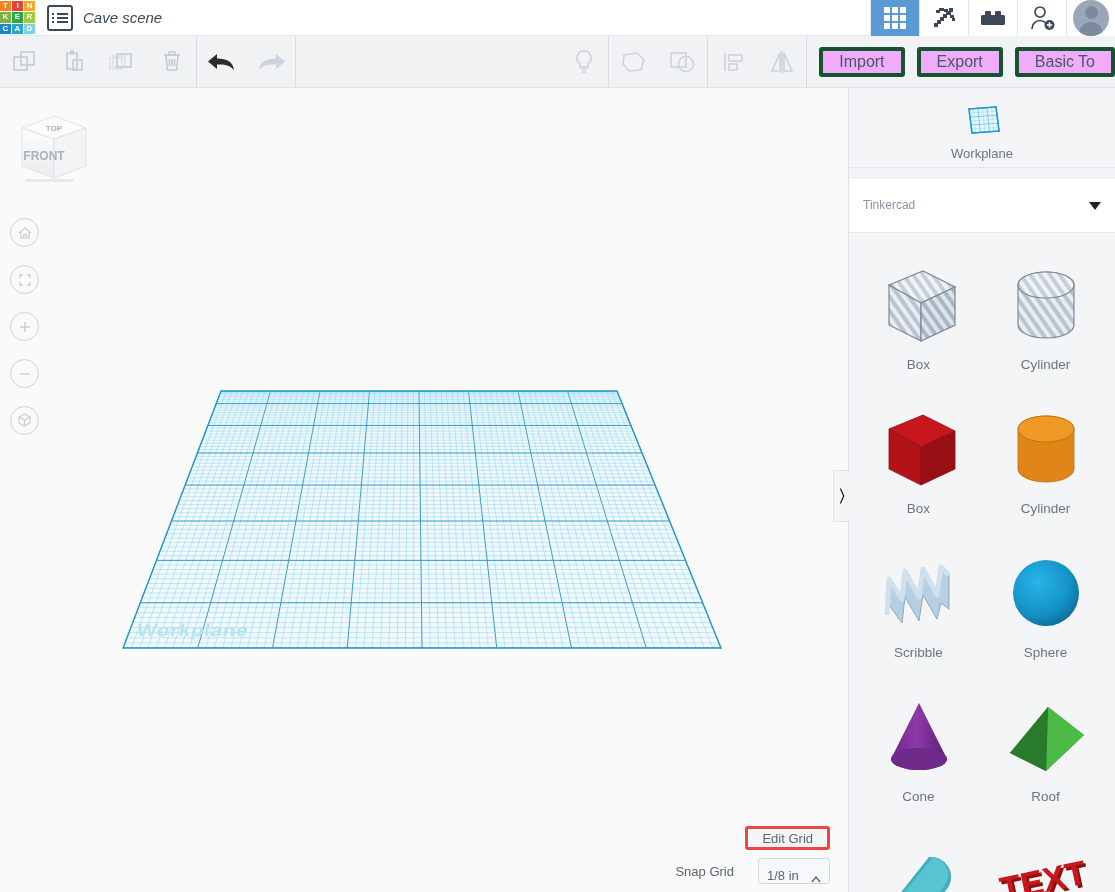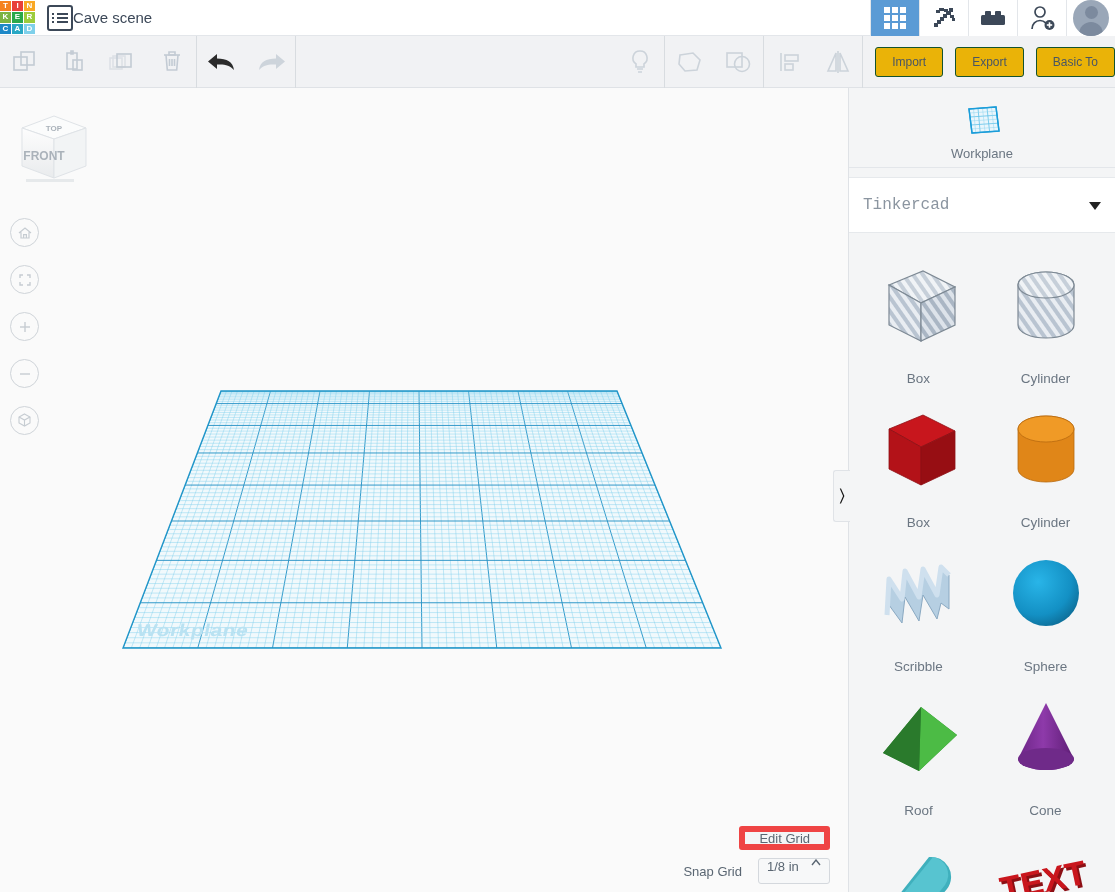--- a/index.html
+++ b/index.html
@@ -22,21 +22,21 @@
   .logo span { display: flex; align-items: center; justify-content: center;
                color: #fff; font-size: 8px; font-weight: bold;
                font-family: "Liberation Sans", sans-serif; line-height: 1; }
   .doc-icon { width: 26px; height: 26px; margin-left: 12px;
               border: 2px solid #3c4858; border-radius: 3px;
               display: flex; flex-direction: column; justify-content: center;
               gap: 2px; padding: 0 3px; }
   .doc-row { display: flex; align-items: center; gap: 3px; }
   .doc-row .bar { height: 2px; background: #3c4858; flex: 1; }
   .doc-row .dot { width: 2px; height: 2px; background: #3c4858; }
-  .proj-title { margin-left: 0; font-size: 15px; color: #3c4858; }
+  .proj-title { margin-left: 10px; font-size: 15px; color: #3c4858; font-style: italic; }
 
   .topbar-right { position: absolute; right: 0; top: 0; height: 36px; display: flex; }
   .tb-btn { width: 49px; height: 36px; display: flex; align-items: center;
             justify-content: center; border-left: 1px solid #e3e6ea; cursor: pointer;
             background: #fff; }
   .tb-btn.active { background: #5b9bd5; }
   .grid9 { display: grid; grid-template-columns: repeat(3,6px);
            grid-template-rows: repeat(3,6px); gap: 2px; }
   .grid9 i { background: #fff; display: block; }
   .avatar-btn { width: 49px; height: 36px; border-left: 1px solid #e3e6ea;
@@ -54,22 +54,22 @@
     background: #f1f2f4; border-bottom: 1px solid #dfe2e6;
     display: flex; align-items: center;
   }
   .tgroup { display: flex; height: 52px; align-items: center; }
   .tgroup.sep { border-right: 1px solid #d8dce0; }
   .titem { width: 49px; height: 52px; display: flex; align-items: center;
            justify-content: center; cursor: pointer; }
   .spacer-flex { flex: 1; }
   .btn {
     height: 30px; padding: 0 16px; margin-left: 12px;
-    background: #eab308; border: 1px solid #14532d; border-radius: 3px;
-    color: #4a5664; font-size: 12px; cursor: pointer;
+    background: #f0abfc; border: 4px solid #14532d; border-radius: 3px;
+    color: #4a5664; font-size: 16px; cursor: pointer;
     display: flex; align-items: center; justify-content: center;
   }
 
   
   .canvas {
     position: absolute; top: 88px; left: 0; width: 848px; height: 804px;
     background: #fafafa; overflow: hidden;
   }
   .viewcube { position: absolute; left: 14px; top: 18px; width: 80px; height: 80px; }
   .nav-col { position: absolute; left: 10px; top: 130px;
@@ -79,58 +79,58 @@
              justify-content: center; cursor: pointer; }
 
   .plane-wrap { position: absolute; left: 0; top: 0; width: 848px; height: 804px; }
   .wp-label { position: absolute; left: 137px; top: 530px;
               font-size: 21px; font-weight: bold; color: #b9e2f2;
               letter-spacing: 0.5px; transform: skewX(-11deg) scaleY(0.82); }
 
   .bottom-ctrls { position: absolute; right: 18px; bottom: 8px;
                   display: flex; flex-direction: column; align-items: flex-end; gap: 8px; }
   .edit-grid-btn { height: 24px; padding: 0 14px; background: #f4f5f6;
-                   border: 6px solid #ef4444; border-radius: 3px;
+                   border: 3px solid #ef4444; border-radius: 3px;
                    font-size: 13px; color: #5a6672; display:flex; align-items:center;
                    cursor:pointer; }
-  .snap-row { display: flex; align-items: center; gap: 16px; }
+  .snap-row { display: flex; align-items: center; gap: 24px; }
   .snap-label { font-size: 13px; color: #5a6672; }
   .snap-select { height: 26px; min-width: 72px; padding: 0 8px;
                  background: #f7f8f9; border: 1px solid #d4d8dd; border-radius: 3px;
                  font-size: 13px; color: #5a6672;
-                 display: flex; align-items: flex-start; justify-content: space-between;
+                 display: flex; align-items: flex-end; justify-content: space-between;
                  gap: 10px; cursor: pointer; }
 
   
   .panel { position: absolute; top: 88px; right: 0; width: 267px; height: 804px;
            background: #f4f5f6; border-left: 1px solid #dfe2e6; }
   .panel-top { height: 80px; background: #f4f5f6; border-bottom: 1px solid #e3e6ea;
                display: flex; }
   .ptool { flex: 1; display: flex; flex-direction: column; align-items: center;
            justify-content: center; gap: 6px; cursor: pointer; padding-top: 6px; }
   .ptool-label { font-size: 13px; color: #6b7682; }
 
   .dropdown { margin: 9px 0 0 0; height: 56px; background: #fff;
               border-top: 1px solid #e6e9ec; border-bottom: 1px solid #e6e9ec;
               display: flex; flex-direction: column; justify-content: center;
               padding: 0 14px; position: relative; cursor: pointer; }
-  .dd-sub { font-size: 16px; color: #8b95a0; line-height: 14px; font-family: Liberation Mono, monospace; }
+  .dd-sub { font-size: 12px; color: #8b95a0; line-height: 14px; }
   .dd-main { font-size: 16px; color: #3c4858; line-height: 20px; }
   .dd-caret { position: absolute; right: 14px; top: 24px;
               width: 0; height: 0; border-left: 6px solid transparent;
               border-right: 6px solid transparent; border-top: 8px solid #222; }
 
   .shapes { padding: 14px 6px 0 6px; display: grid;
             grid-template-columns: 1fr 1fr; row-gap: 4px; }
   .shape-cell { height: 140px; display: flex; flex-direction: column;
                 align-items: center; justify-content: flex-start; cursor: pointer;
                 padding-top: 8px; }
   .shape-art { height: 100px; width: 110px; display: flex; align-items: center;
                justify-content: center; }
-  .shape-name { font-size: 13.5px; color: #6b7682; margin-top: 16px; }
+  .shape-name { font-size: 13.5px; color: #6b7682; margin-top: 2px; }
 
   .collapse-tab { position: absolute; left: -16px; top: 382px; width: 17px;
                   height: 52px; background: #f4f5f6;
                   border: 1px solid #e0e3e7; border-right: none;
                   border-radius: 3px 0 0 3px; display: flex;
                   align-items: center; justify-content: center; cursor: pointer;
                   font-size: 17px; color: #111; }
   svg { display: block; }
 </style>
 </head>
@@ -691,46 +691,46 @@
                 </radialGradient>
               </defs>
         <circle cx="50" cy="48" r="33" fill="url(#sg)"></circle>
       </svg>
           </div>
           <div class="shape-name">Sphere</div>
         </div>
         <div class="shape-cell">
           <div class="shape-art">
             <svg width="100" height="96" viewBox="0 0 100 96">
-        <polygon points="14,64 52,18 88,46 50,82" fill="#2b8a2f"></polygon>
-        <polygon points="52,18 88,46 50,82" fill="#4cbb45"></polygon>
-        <polygon points="14,64 52,18 50,82" fill="#2a7a2c"></polygon>
-      </svg>
-          </div>
-          <div class="shape-name">Roof</div>
-        </div>
-        <div class="shape-cell">
-          <div class="shape-art">
-            <svg width="100" height="96" viewBox="0 0 100 96">
         <defs>
                 <linearGradient id="cg" x1="0" y1="0" x2="1" y2="0">
           <stop offset="0%" stop-color="#6b2585"></stop>
                   <stop offset="45%" stop-color="#8e3aaa"></stop>
           <stop offset="100%" stop-color="#5d1d74"></stop>
                 </linearGradient>
               </defs>
         <path d="M50 14 L78 70 A28 11 0 0 1 22 70 Z" fill="url(#cg)"></path>
         <ellipse cx="50" cy="70" rx="28" ry="11" fill="#6f2a89"></ellipse>
       </svg>
           </div>
           <div class="shape-name">Cone</div>
         </div>
         <div class="shape-cell">
           <div class="shape-art">
             <svg width="100" height="96" viewBox="0 0 100 96">
+        <polygon points="14,64 52,18 88,46 50,82" fill="#2b8a2f"></polygon>
+        <polygon points="52,18 88,46 50,82" fill="#4cbb45"></polygon>
+        <polygon points="14,64 52,18 50,82" fill="#2a7a2c"></polygon>
+      </svg>
+          </div>
+          <div class="shape-name">Roof</div>
+        </div>
+        <div class="shape-cell">
+          <div class="shape-art">
+            <svg width="100" height="96" viewBox="0 0 100 96">
         <path d="M22 72 L60 24 A20 20 0 0 1 78 56 L44 96 L22 96 Z" fill="#3fb0bd"></path>
         <path d="M30 66 L64 24 A18 18 0 0 1 76 52 L44 92 Z" fill="#57c4d0"></path>
         <ellipse cx="36" cy="80" rx="16" ry="13" fill="#2f97a4" transform="rotate(-38 36 80)"></ellipse>
       </svg>
           </div>
           <div class="shape-name"></div>
         </div>
         <div class="shape-cell">
           <div class="shape-art">
             <svg width="100" height="96" viewBox="0 0 100 96">

